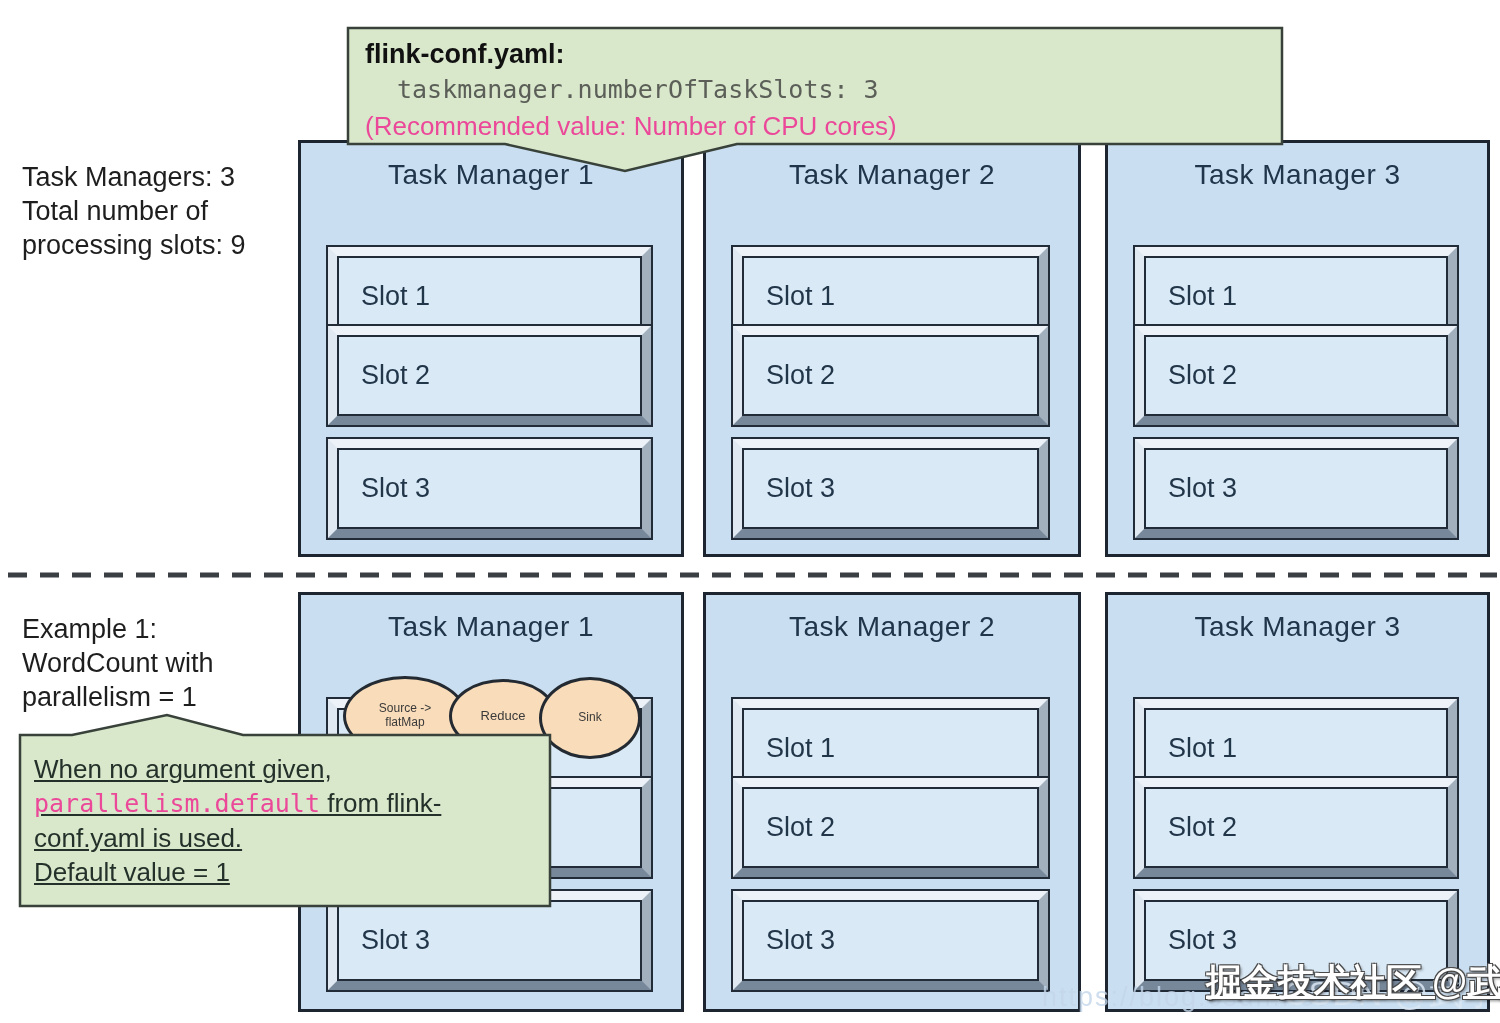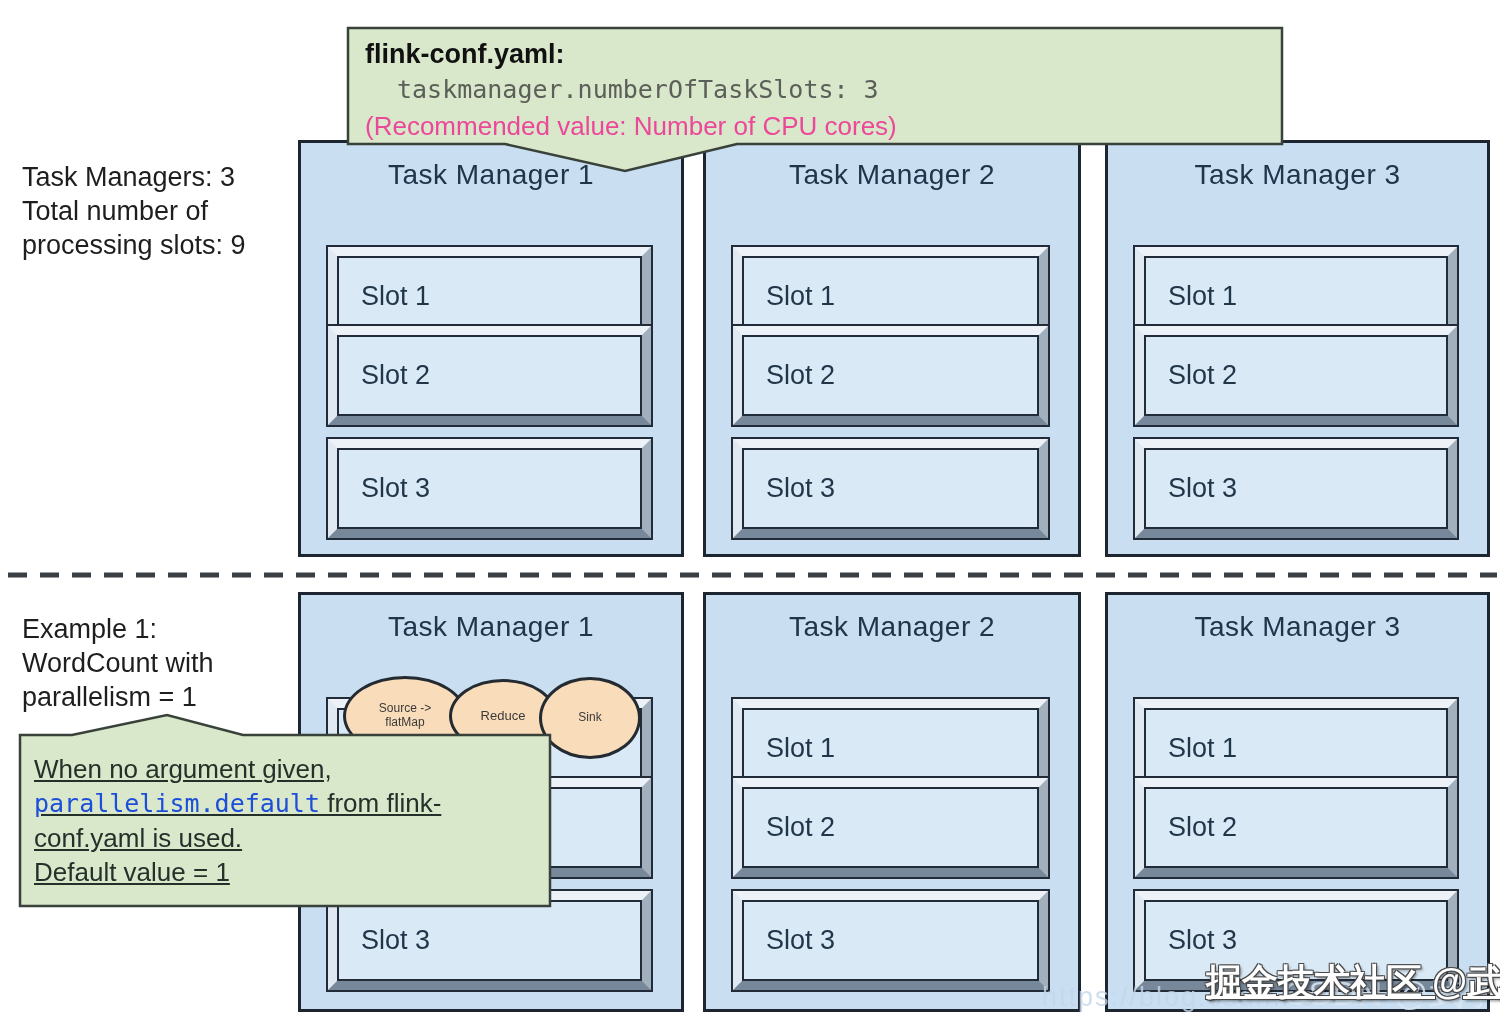--- a/index.html
+++ b/index.html
@@ -31,21 +31,21 @@
   .callout-shape { fill:#d9e7cb; stroke:#39423a; stroke-width:2.5; }
   .divider { stroke:#3a3f44; stroke-width:5; stroke-dasharray:19 13; }
 
   
   .callout-text { position:absolute; z-index:4; color:#242424; }
   .ct-top { left:365px; top:36px; font-size:26px; line-height:36px; }
   .ct-top .t1 { font-weight:bold; font-size:27px; color:#111; }
   .ct-top .t2 { font-family:"DejaVu Sans Mono", monospace; color:#5b5f58; font-size:25px;margin-left:32px; }
   .ct-top .t3 { color:#ec4899;text-align:center; }
   .ct-bottom { left:34px; top:752px; font-size:26px; line-height:34px; color:#23312a;text-decoration:underline; }
-  .mono { font-family:"DejaVu Sans Mono", monospace; color:#1d4ed8; font-size:25px; }
+  .mono { font-family:"DejaVu Sans Mono", monospace; color:#ec4899; font-size:25px; }
 
   
   .side-note { position:absolute; z-index:1; font-size:27px; line-height:34px;
                color:#1e1e1e; white-space:pre-line; }
   .note-top { left:22px; top:160px; }
   .note-bottom { left:22px; top:612px; }
 
   
   .wm { position:absolute; white-space:nowrap; }
   .wm-url  { z-index:5; left:1042px; top:982px; font-size:27px; color:#c3d6ea; opacity:0.8; letter-spacing:2px; }

